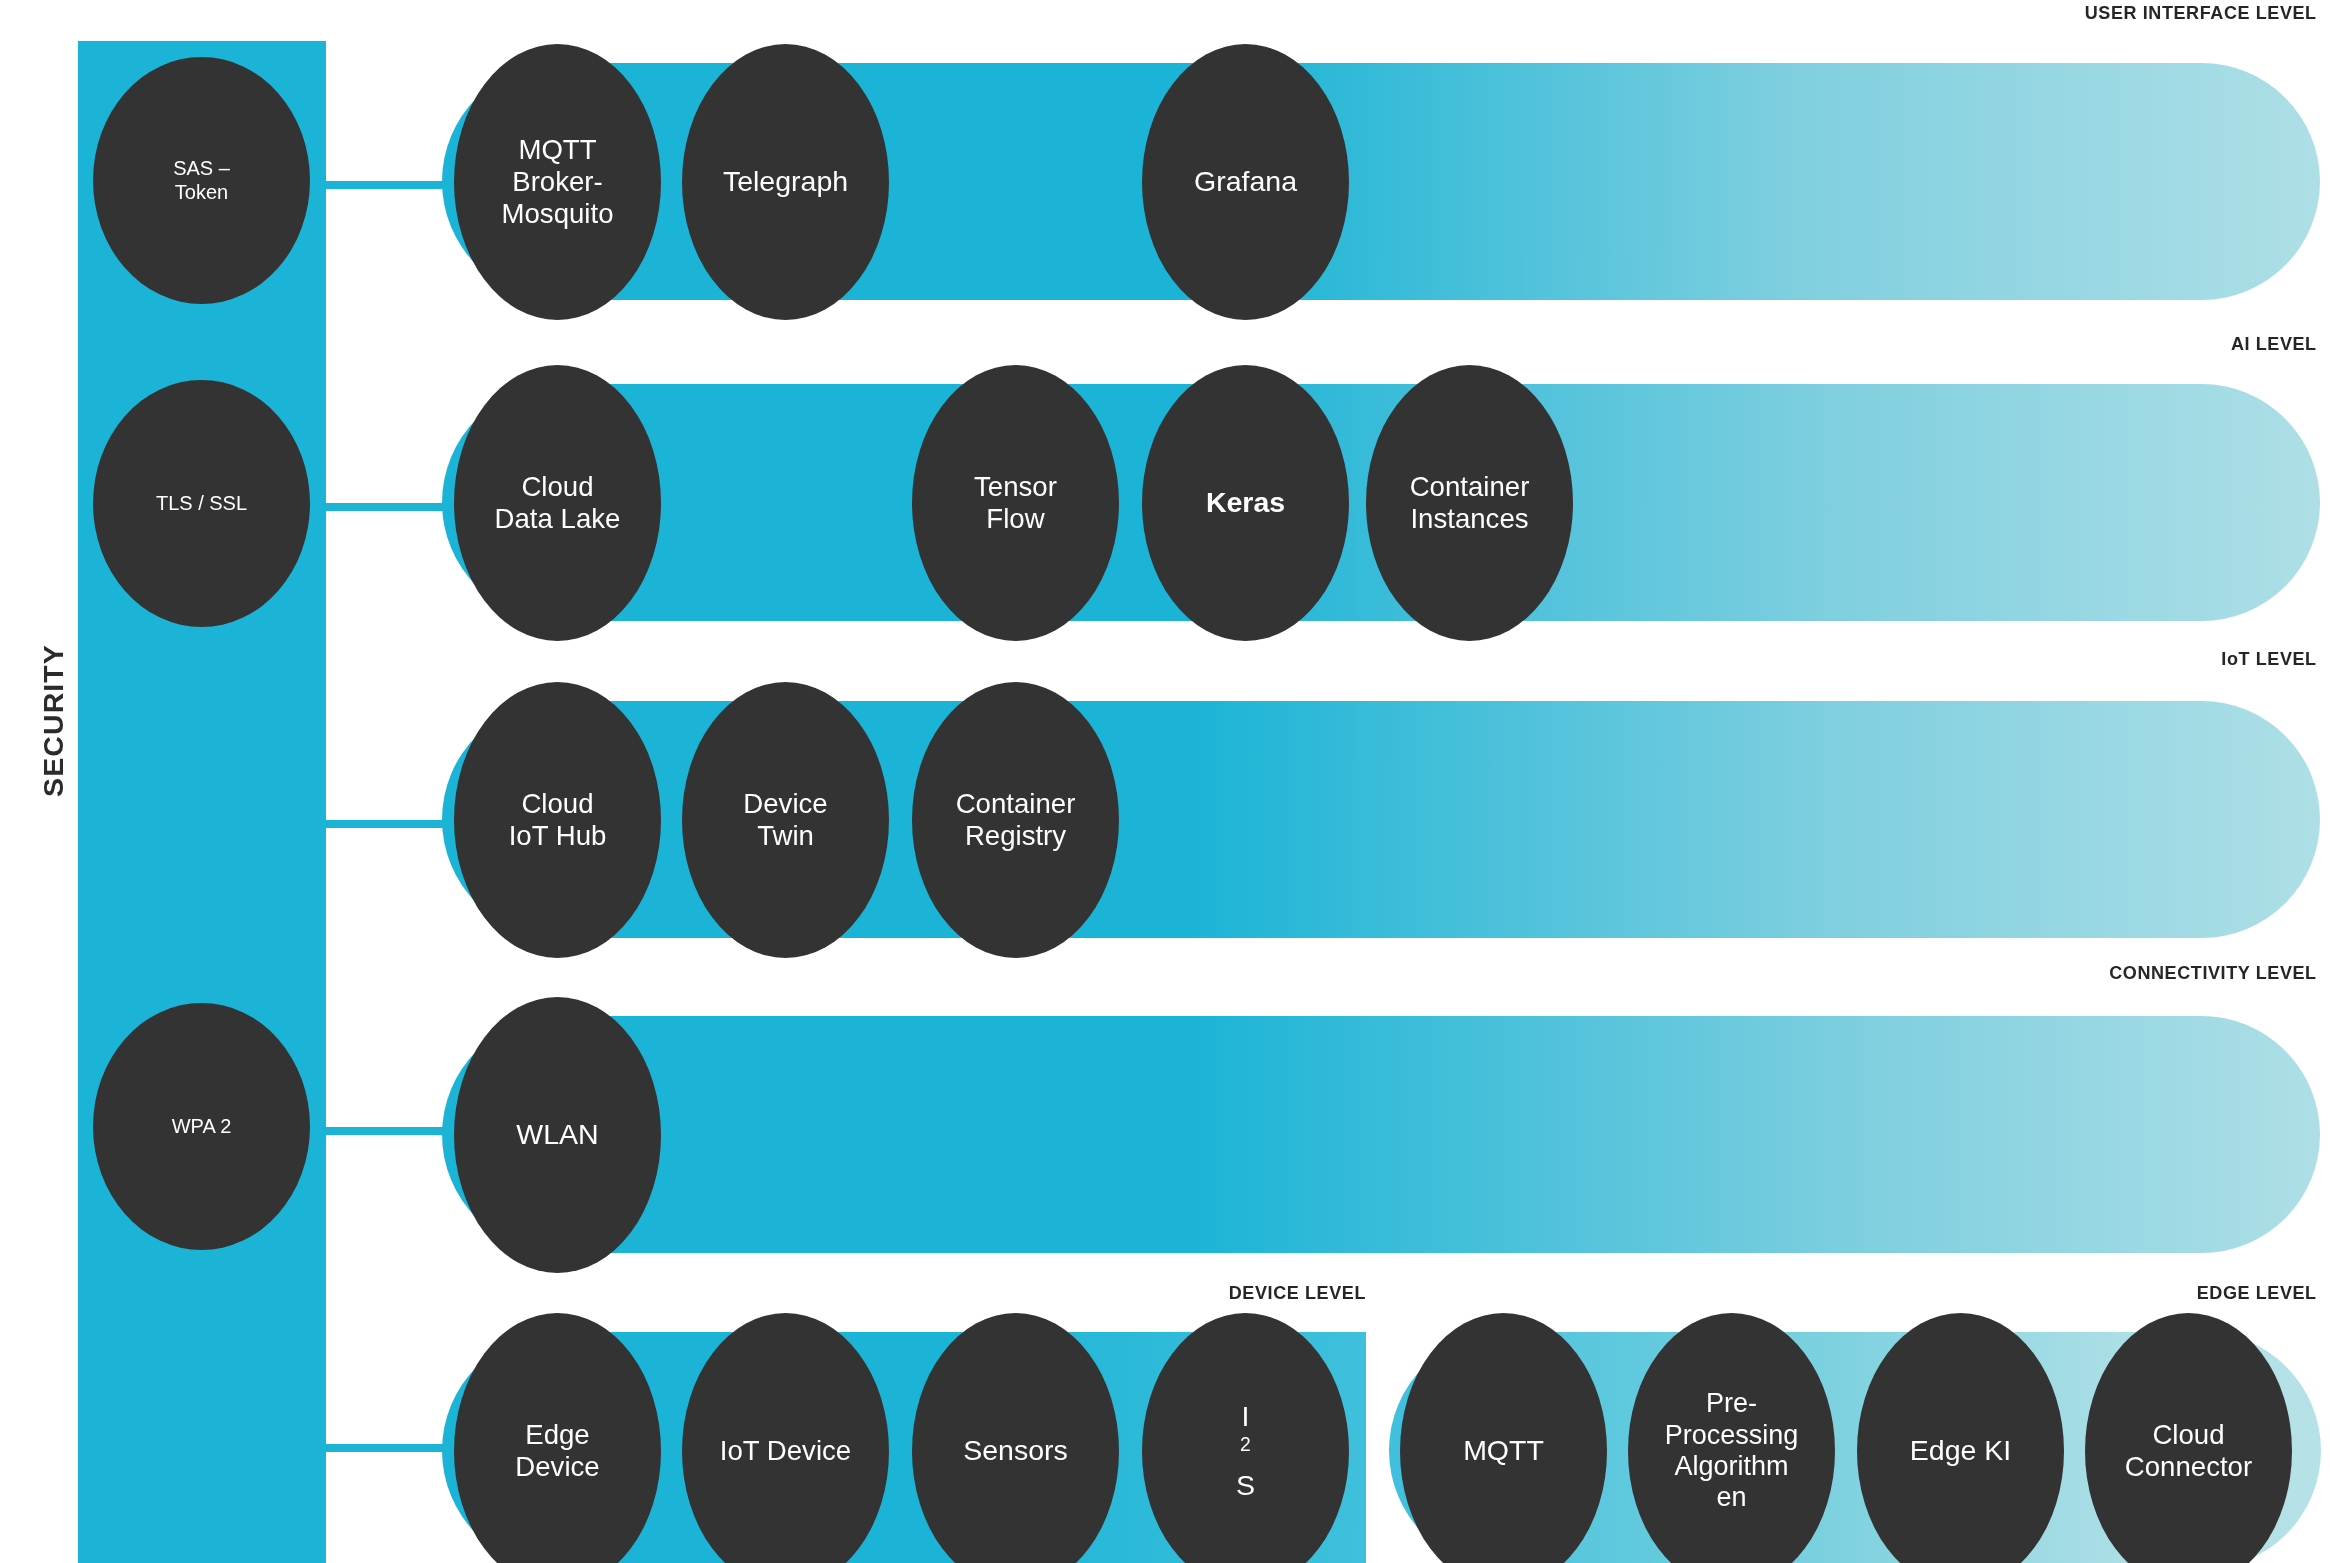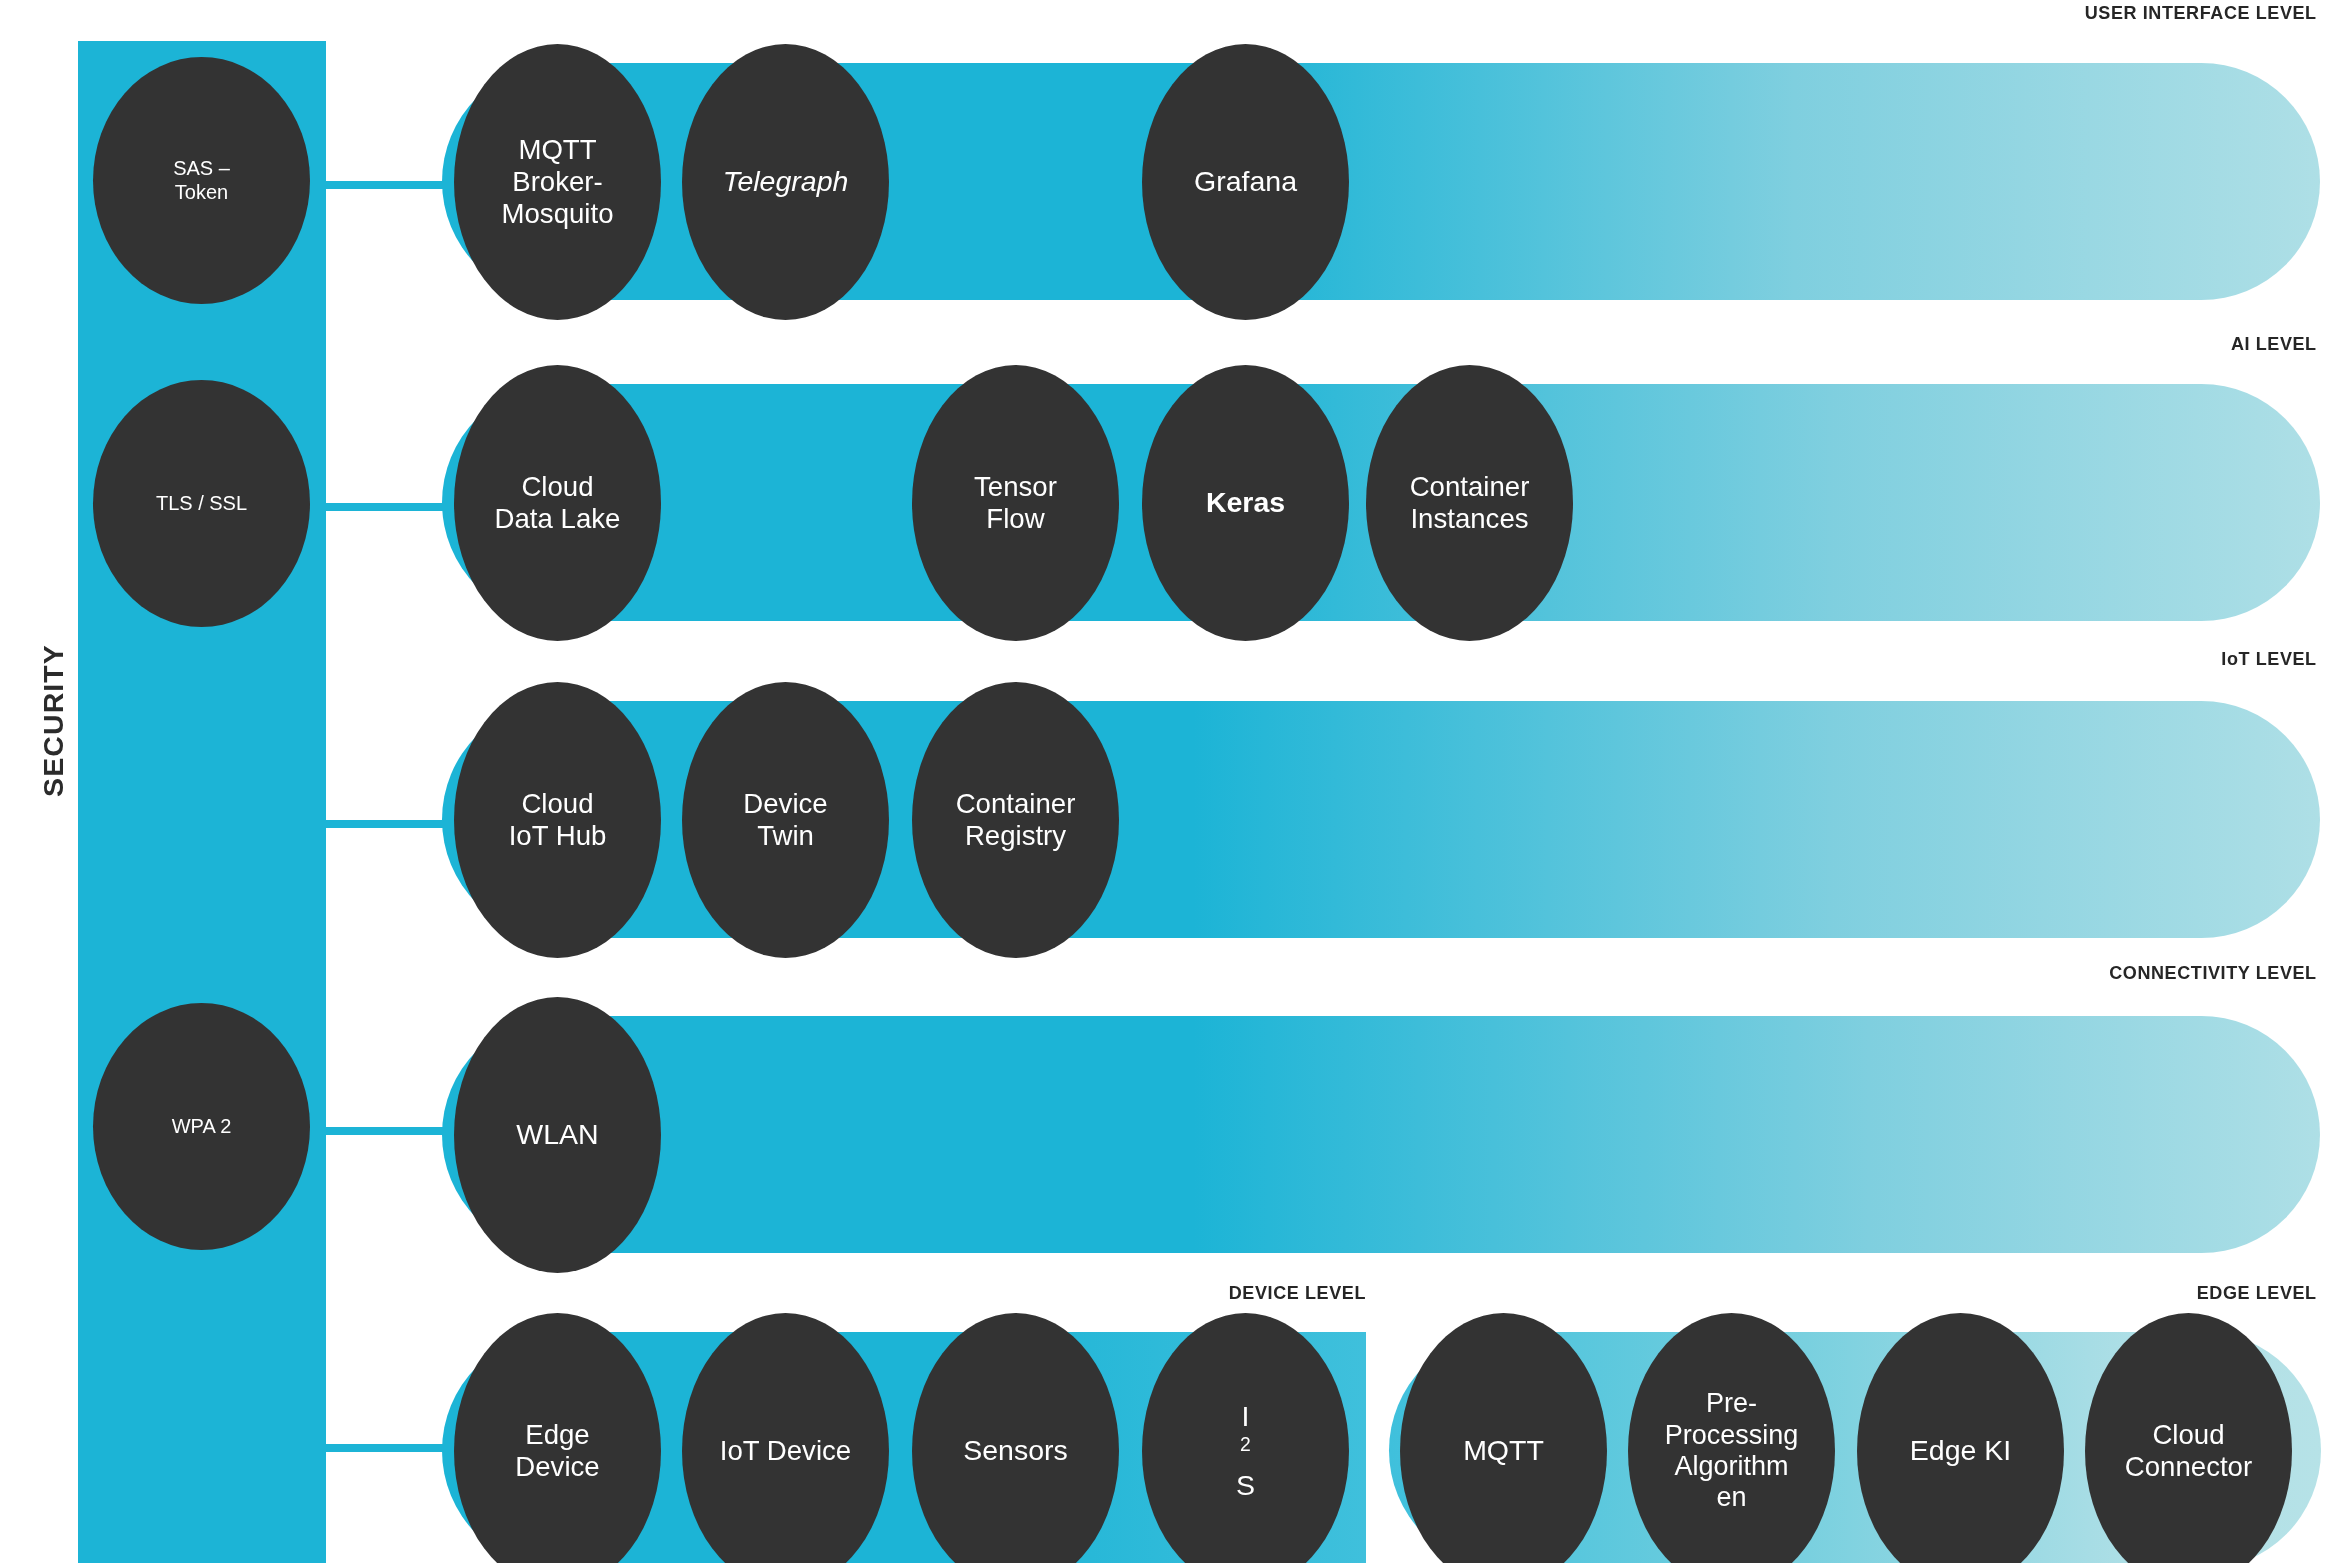--- a/index.html
+++ b/index.html
@@ -122,21 +122,21 @@
               background:linear-gradient(to right,#1CB4D6 0%,#1CB4D6 42%,#7FCFDF 72%,#AEDFE6 100%);"></div>
 
   <div class="node small-text" style="left:454px; top:44px; width:207px; height:276px;">
     <span>
       <span>MQTT</span>
       <span>Broker-</span>
       <span>Mosquito</span>
     </span>
   </div>
 
-  <div class="node" style="left:682px; top:44px; width:207px; height:276px;font-style:italic;">
+  <div class="node" style="left:682px; top:44px; width:207px; height:276px;">
     <span>Telegraph</span>
   </div>
 
 
   <div class="node" style="left:1142px; top:44px; width:207px; height:276px;">
     <span>Grafana</span>
   </div>
 
   <div class="band" style="left:442px; top:384px; width:1878px; height:237px;
               background:linear-gradient(to right,#1CB4D6 0%,#1CB4D6 40%,#7FCFDF 74%,#AEDFE6 100%);"></div>

